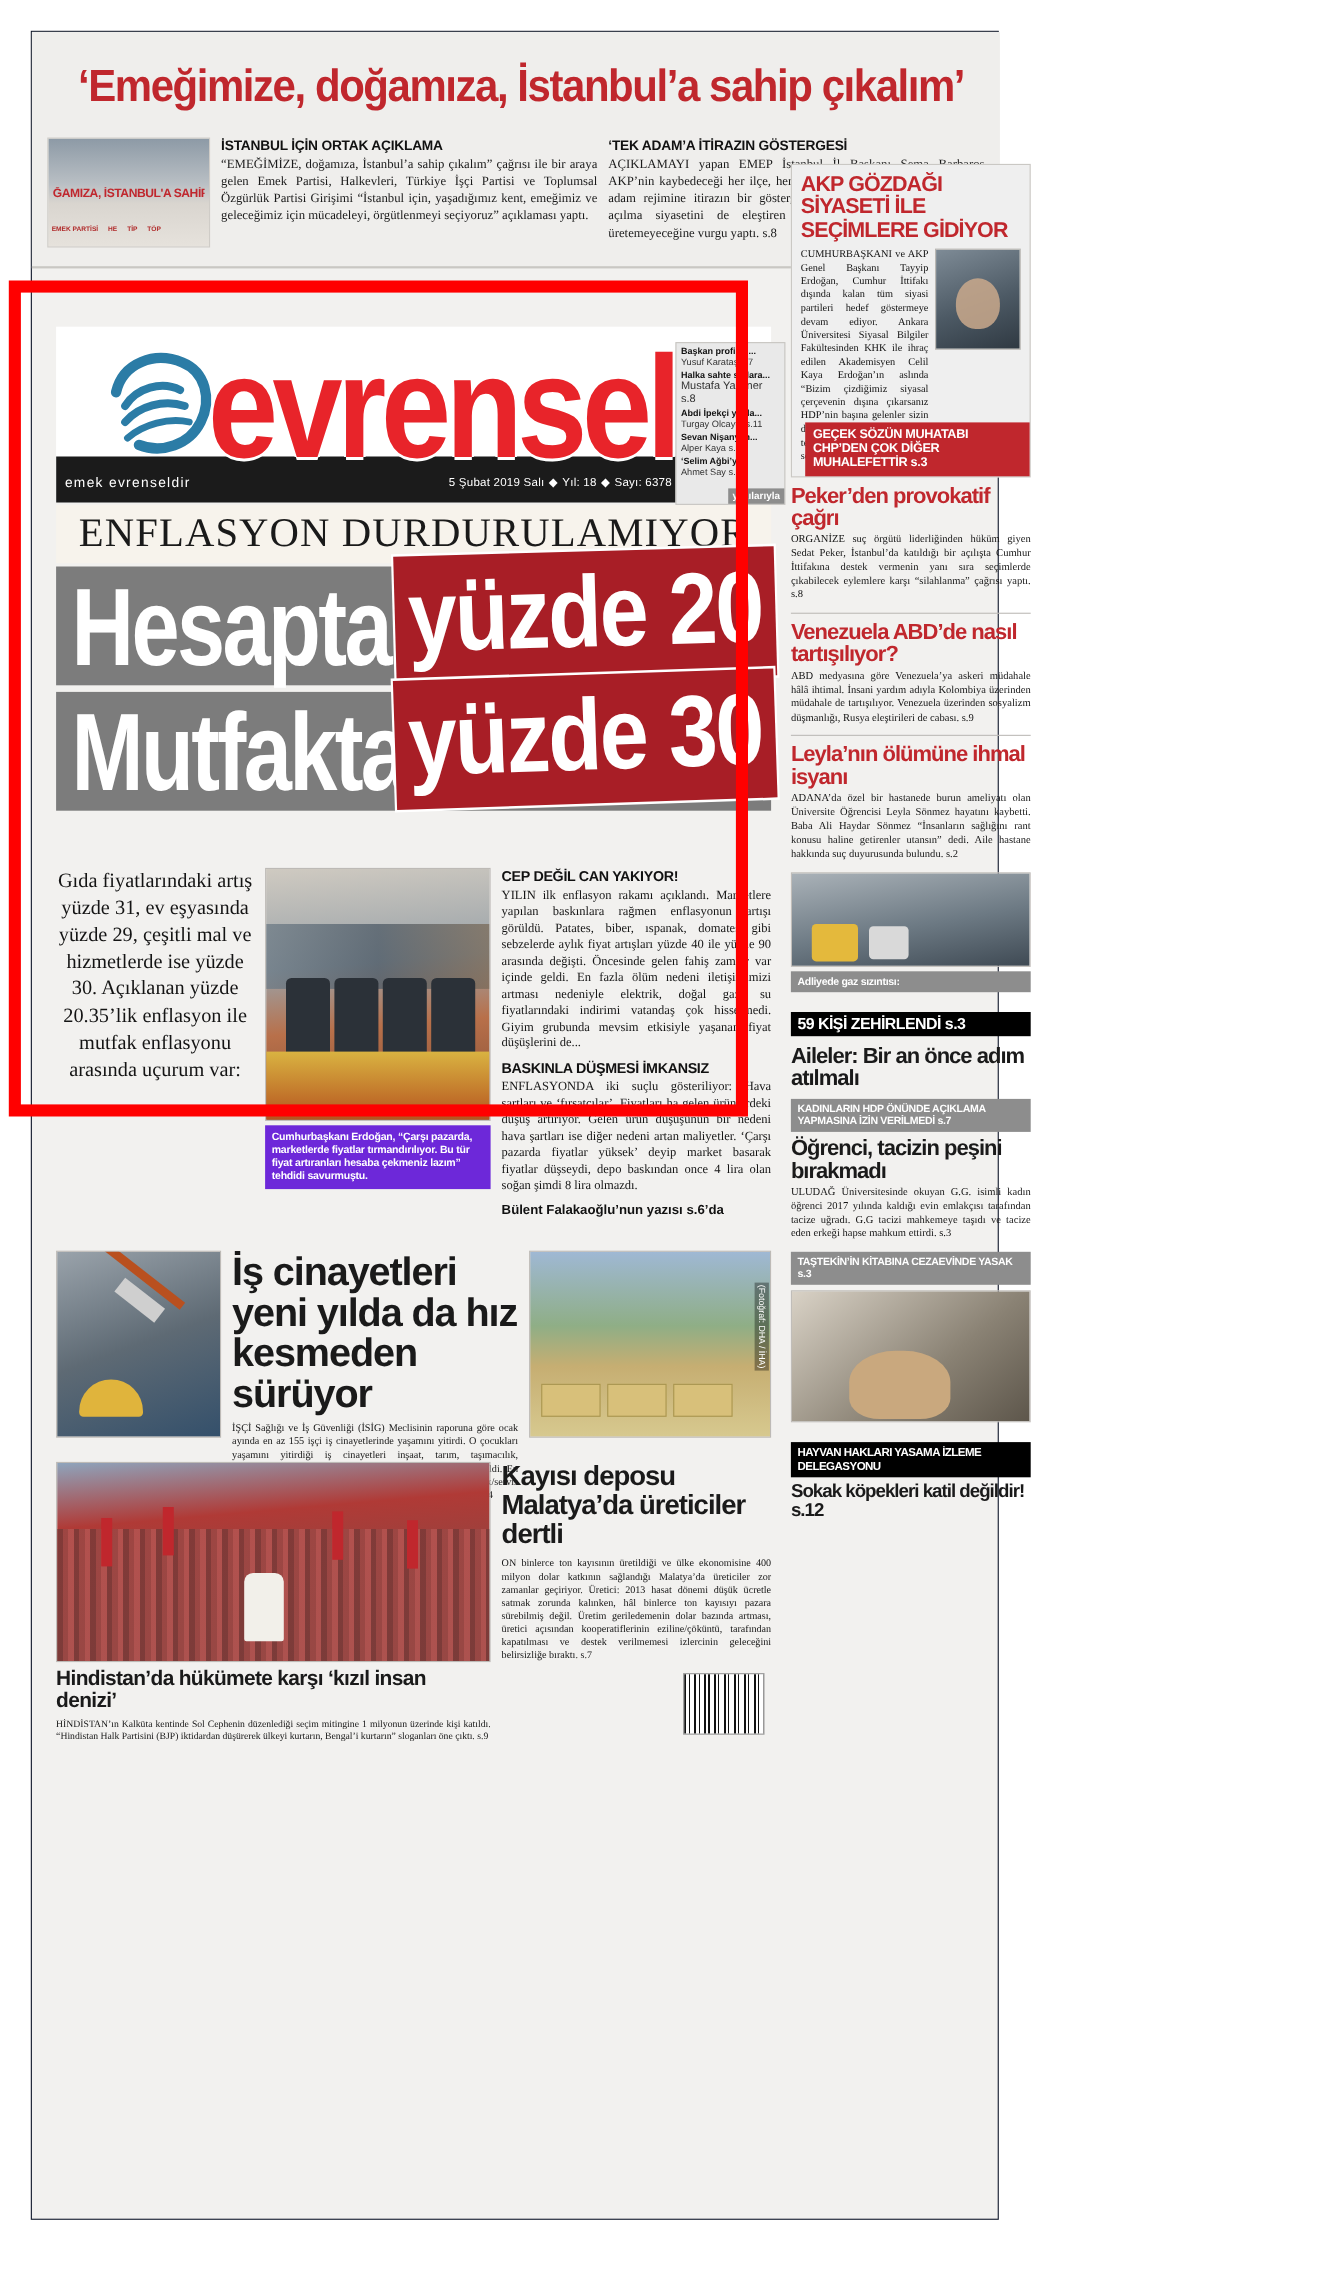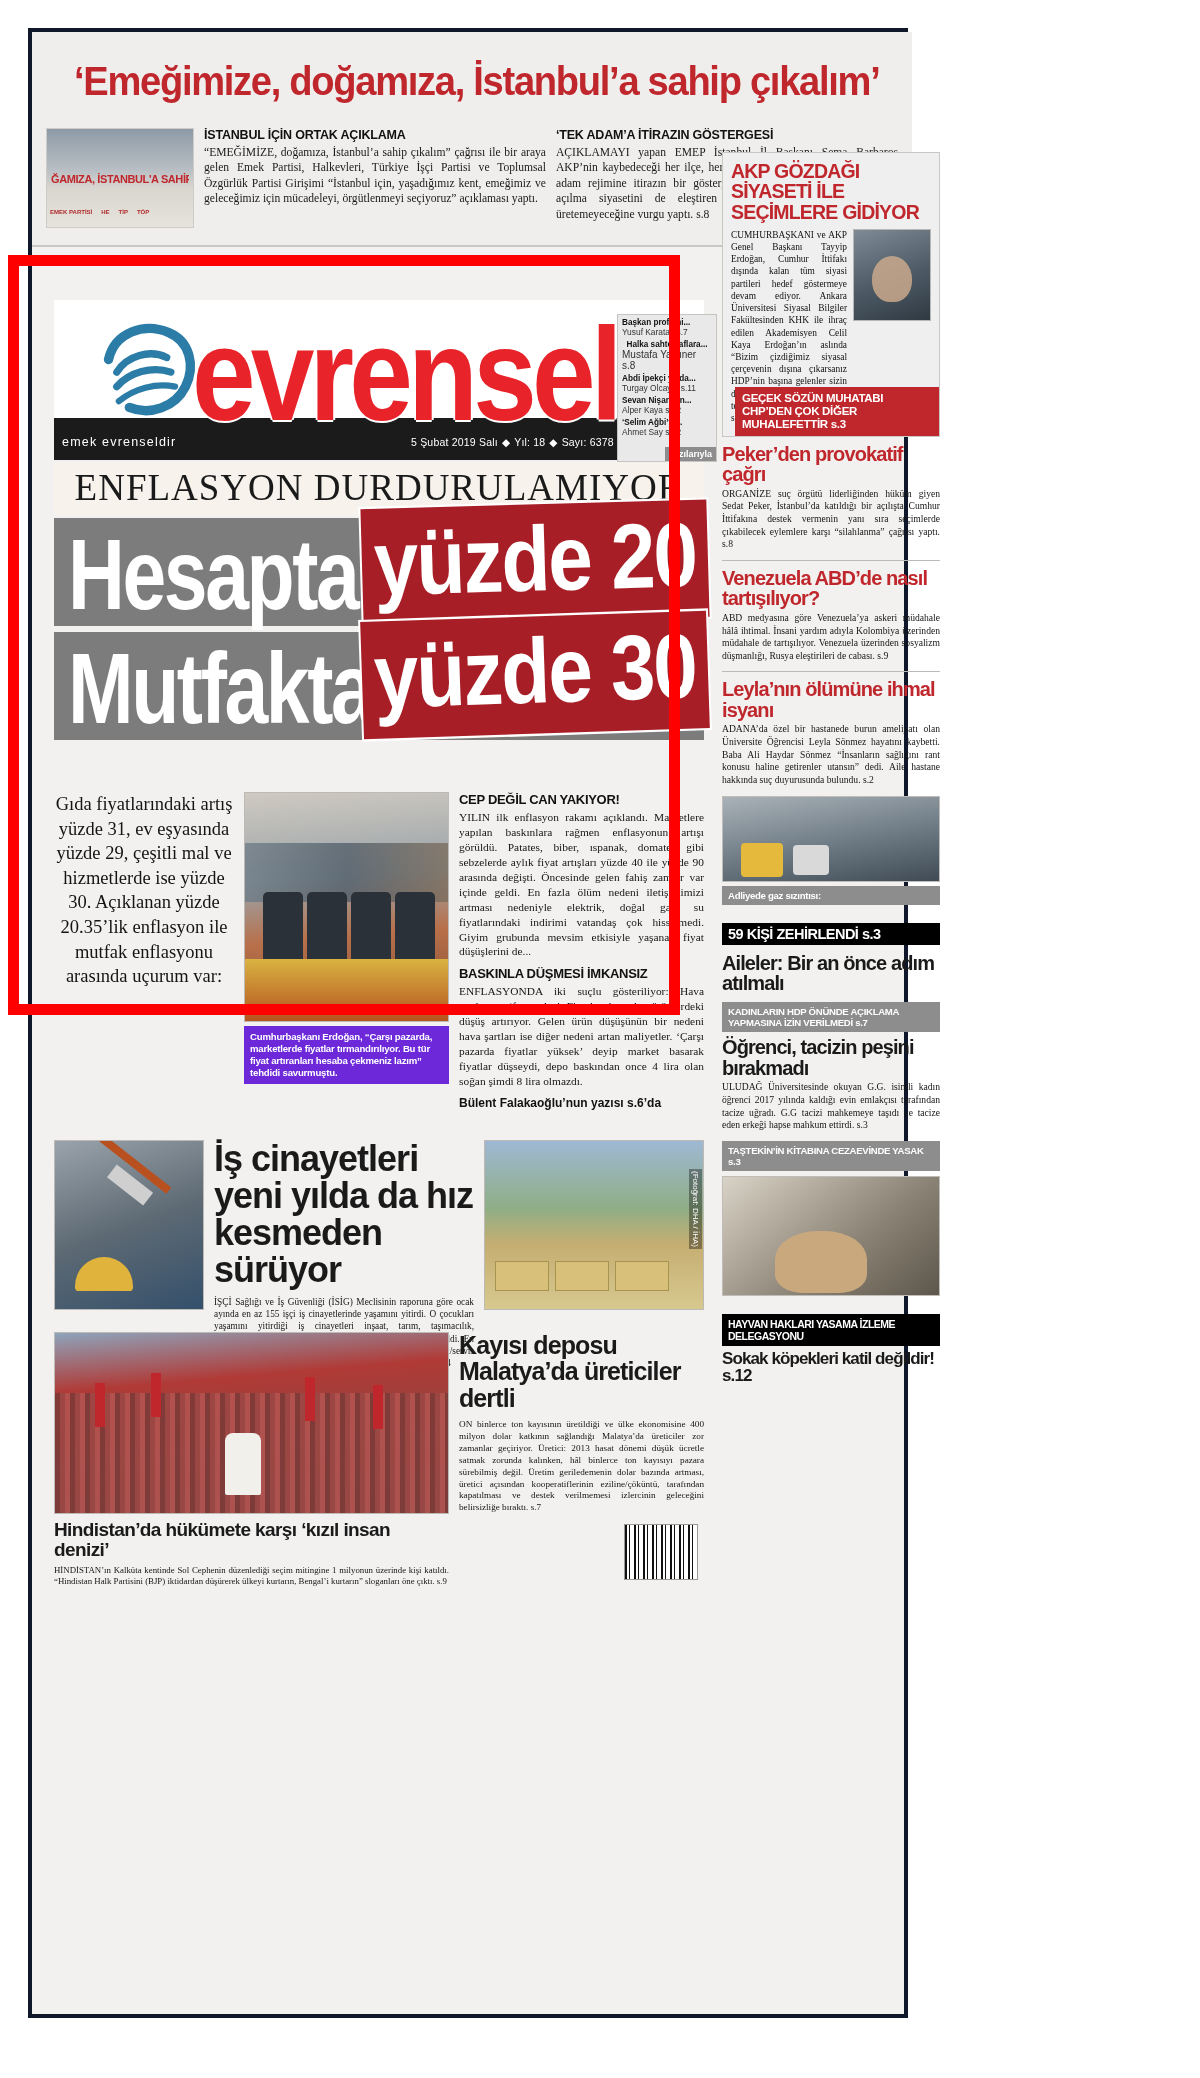--- a/index.html
+++ b/index.html
@@ -14,21 +14,21 @@
     width: 1200px; height: 2078px;
     background: #ffffff;
   }
 
   
   .sheet {
     position: absolute;
     left: 28px; top: 28px;
     width: 880px; height: 1990px;
     background: #f2f1ef;
-    border: 4px solid #0f172a;
+    border: 1px solid #0f172a;
   }
 
   
   .top-banner {
     position: absolute; left: 0; top: 0;
     width: 880px; height: 215px;
     background: #efeeec;
     border-bottom: 2px solid #c9c7c3;
   }
   .banner-head {
@@ -443,21 +443,21 @@
       <div class="rail-item" style="margin-top:4px">
         <h3 class="dark" style="font-size:17px">Sokak köpekleri katil değildir! s.12</h3>
       </div>
 
     </div>
 
     <div style="position:absolute; left:585px; top:282px; width:100px; height:148px; background:#e9e9e9; border:1px solid #c7c5c1; padding:3px 4px; z-index:6;">
       <div style="font-family:'Liberation Sans',sans-serif;">
         <div style="font-size:8.2px;font-weight:bold;color:#111;line-height:1.1;">Başkan profilini...</div>
         <div style="font-size:8.4px;color:#333;margin-bottom:3px;">Yusuf Karataş s.7</div>
-        <div style="font-size:8.2px;font-weight:bold;color:#111;line-height:1.1;text-align:center;">Halka sahte saflara...</div>
+        <div style="font-size:8.2px;font-weight:bold;color:#111;line-height:1.1;">Halka sahte saflara...</div>
         <div style="font-size:10px;color:#333;margin-bottom:3px;">Mustafa Yalçıner s.8</div>
         <div style="font-size:8.2px;font-weight:bold;color:#111;line-height:1.1;">Abdi İpekçi ya da...</div>
         <div style="font-size:8.4px;color:#333;margin-bottom:3px;">Turgay Olcayto s.11</div>
         <div style="font-size:8.2px;font-weight:bold;color:#111;line-height:1.1;">Sevan Nişanyan...</div>
         <div style="font-size:8.4px;color:#333;margin-bottom:3px;">Alper Kaya s.12</div>
         <div style="font-size:8.2px;font-weight:bold;color:#111;line-height:1.1;">‘Selim Ağbi’yi...</div>
         <div style="font-size:8.4px;color:#333;">Ahmet Say s.12</div>
       </div>
       <div style="position:absolute;right:0;bottom:0;background:#8d8d8d;color:#fff;font-family:'Liberation Sans',sans-serif;font-weight:bold;font-size:9px;padding:2px 4px;">yazılarıyla</div>
     </div>

